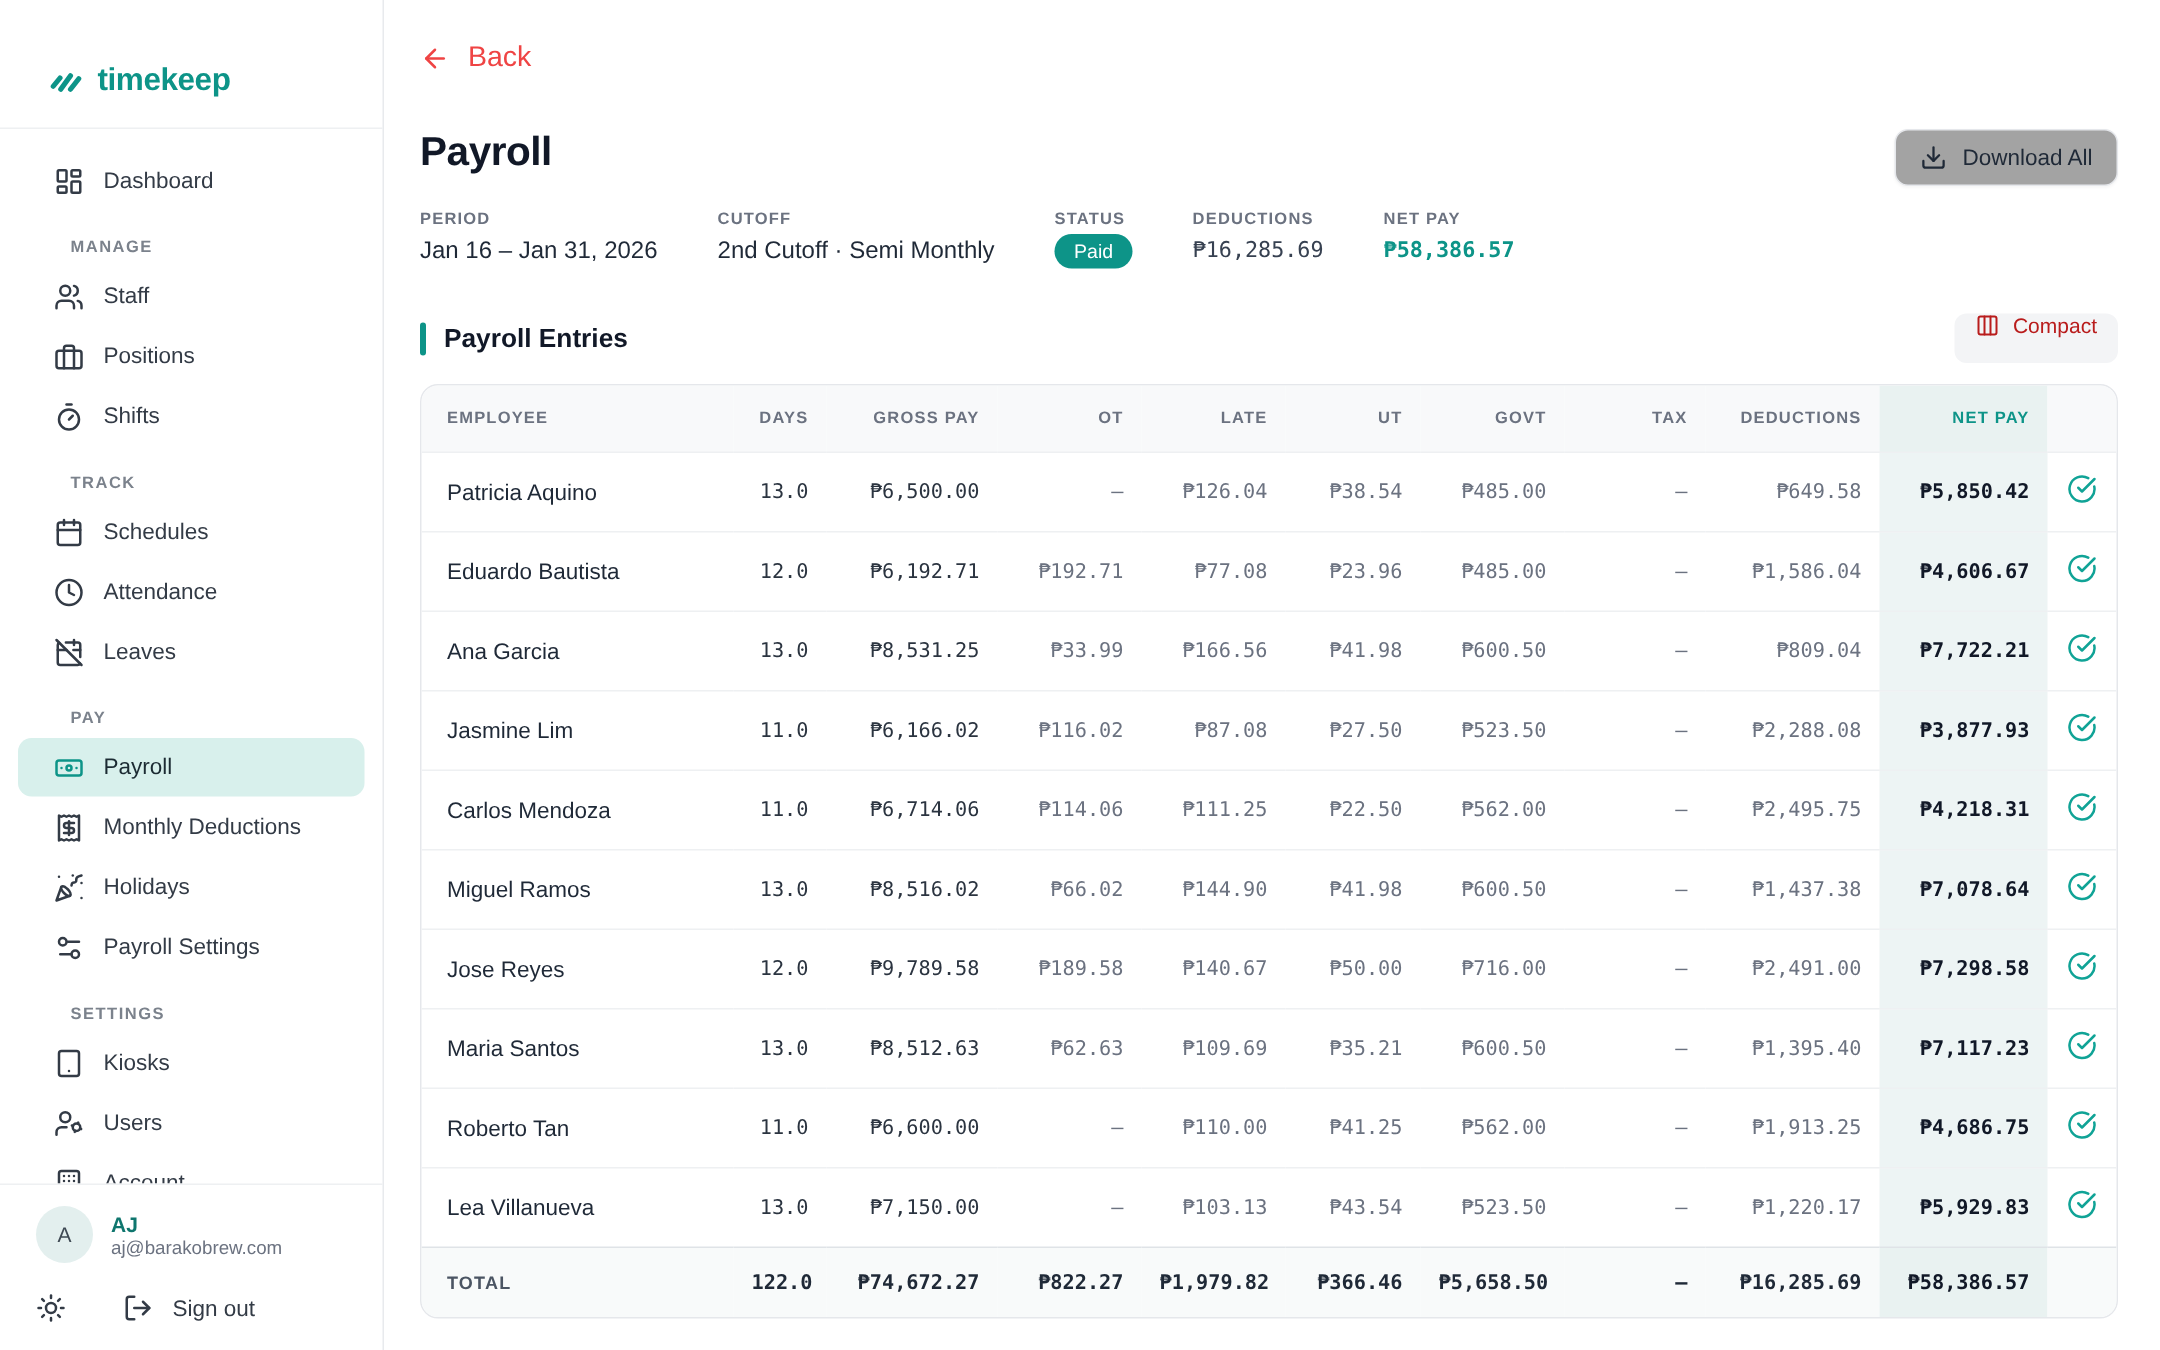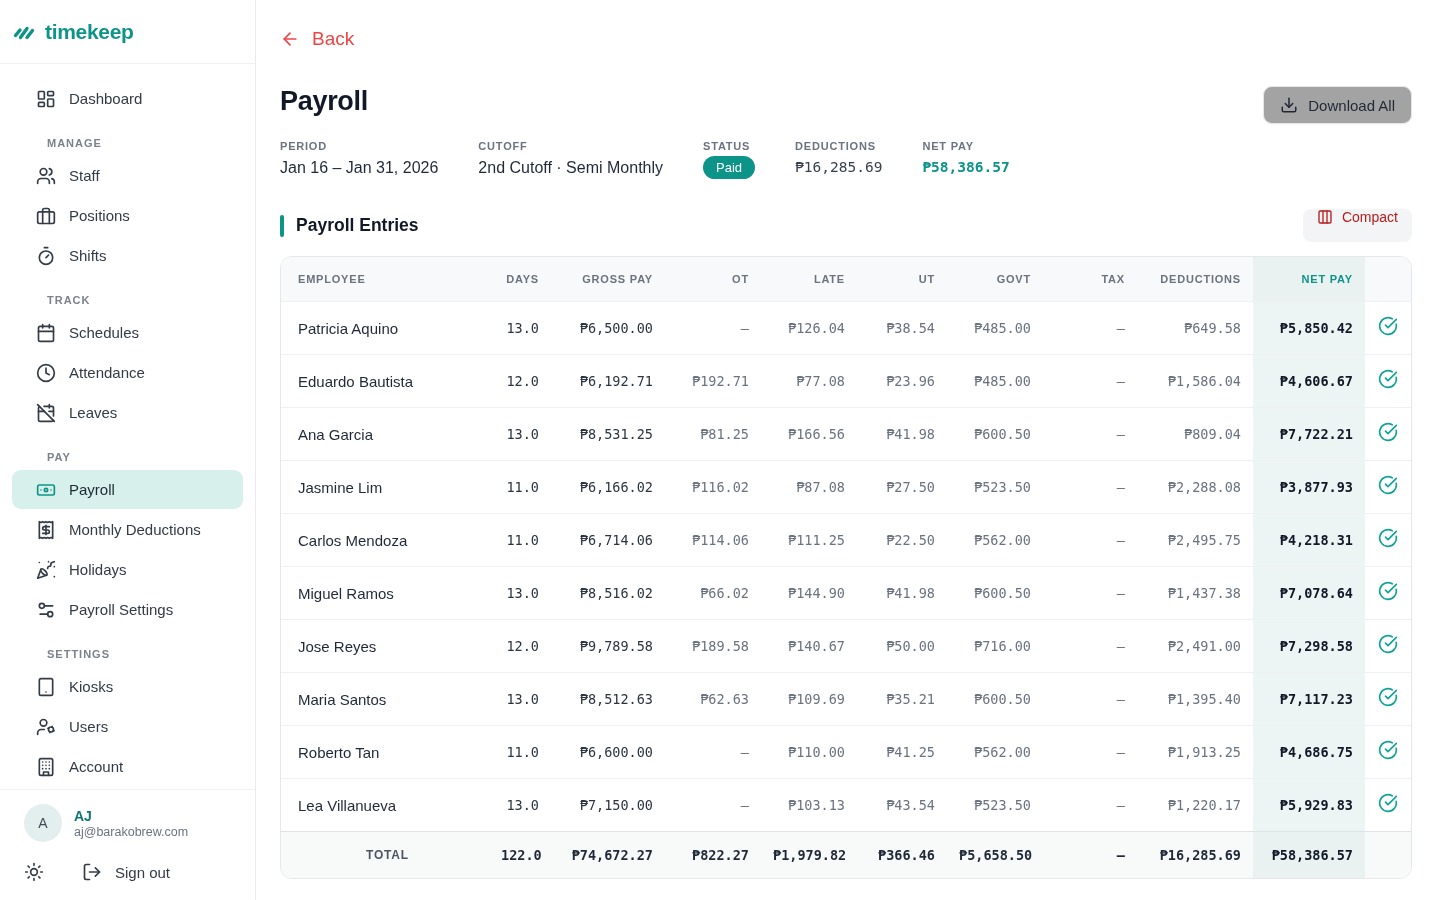--- a/index.html
+++ b/index.html
@@ -11,21 +11,21 @@
   svg { display:block; }
   .mono { font-family:"DejaVu Sans Mono",monospace; }
 
   
   .sidebar {
     width:256px; min-width:256px; height:900px; background:#fff;
     border-right:1px solid #e8eaed; display:flex; flex-direction:column;
   }
   .logo-row {
     height:64px; display:flex; align-items:center; gap:9px;
-    padding:0 12px; border-bottom:1px solid #eef0f2;
+    padding:0 32px; border-bottom:1px solid #eef0f2;margin-top:22px;
   }
   .logo-mark { color:var(--accent); }
   .logo-text { font-size:21px; font-weight:700; color:var(--accent); letter-spacing:-0.3px; }
   .nav { flex:1; padding:14px 0 0 0; overflow:hidden; }
   .nav-section-label {
     font-size:11px; font-weight:700; color:#7b828c; letter-spacing:1px;
     padding:18px 24px 6px 24px; text-transform:uppercase;margin-left:23px;
   }
   .nav-item {
     display:flex; align-items:center; gap:13px; height:39px;
@@ -95,21 +95,21 @@
   td.num, tfoot td.num { font-family:"DejaVu Sans Mono",monospace; font-size:13.5px; }
   td.dim { color:#6b7280; }
   td.dark { color:#2b3440; }
   td.netpay-col { background:var(--netcol); font-weight:700; color:#111827; }
   td.check-col { text-align:center; padding:0 6px; }
   .check-icon { color:#10a396; display:inline-block; }
   tfoot td {
     background:#f8fafa; border-top:1px solid #dfe3e7; height:46px; padding:0 12px;
     text-align:right; font-weight:700; color:#1f2937; white-space:nowrap;
   }
-  tfoot td:first-child { text-align:center; padding-left:17px; font-size:12px; letter-spacing:0.8px; color:#4b5563; font-weight:600; }
+  tfoot td:first-child { text-align:left; padding-left:17px; font-size:12px; letter-spacing:0.8px; color:#4b5563; font-weight:600; }
   tfoot td.netpay-col { background:#e9f2f1; }
 </style>
 </head>
 <body>
 
 <aside class="sidebar">
   <div class="logo-row">
     <span class="logo-mark">
       <svg width="24" height="24" viewBox="0 0 24 24" fill="none" stroke="currentColor" stroke-width="3.4" stroke-linecap="round">
         <path d="M3.5 15.5 L8 10"></path>
@@ -447,21 +447,21 @@
             <td class="num netpay-col">₱4,606.67</td>
             <td class="check-col"><span class="check-icon"><svg width="20" height="20" viewBox="0 0 24 24" fill="none" stroke="currentColor" stroke-width="2" stroke-linecap="round" stroke-linejoin="round">
                   <path d="M21.8 10A10 10 0 1 1 17 3.34"></path>
                   <path d="m9 11 3 3L22 4"></path>
                 </svg></span></td>
           </tr>
           <tr>
             <td class="">Ana Garcia</td>
             <td class="num dark">13.0</td>
             <td class="num dark">₱8,531.25</td>
-            <td class="num dim">₱81.25</td>
+            <td class="num dim">₱33.99</td>
             <td class="num dim">₱166.56</td>
             <td class="num dim">₱41.98</td>
             <td class="num dim">₱600.50</td>
             <td class="num dim">—</td>
             <td class="num dim">₱809.04</td>
             <td class="num netpay-col">₱7,722.21</td>
             <td class="check-col"><span class="check-icon"><svg width="20" height="20" viewBox="0 0 24 24" fill="none" stroke="currentColor" stroke-width="2" stroke-linecap="round" stroke-linejoin="round">
                   <path d="M21.8 10A10 10 0 1 1 17 3.34"></path>
                   <path d="m9 11 3 3L22 4"></path>
                 </svg></span></td>

